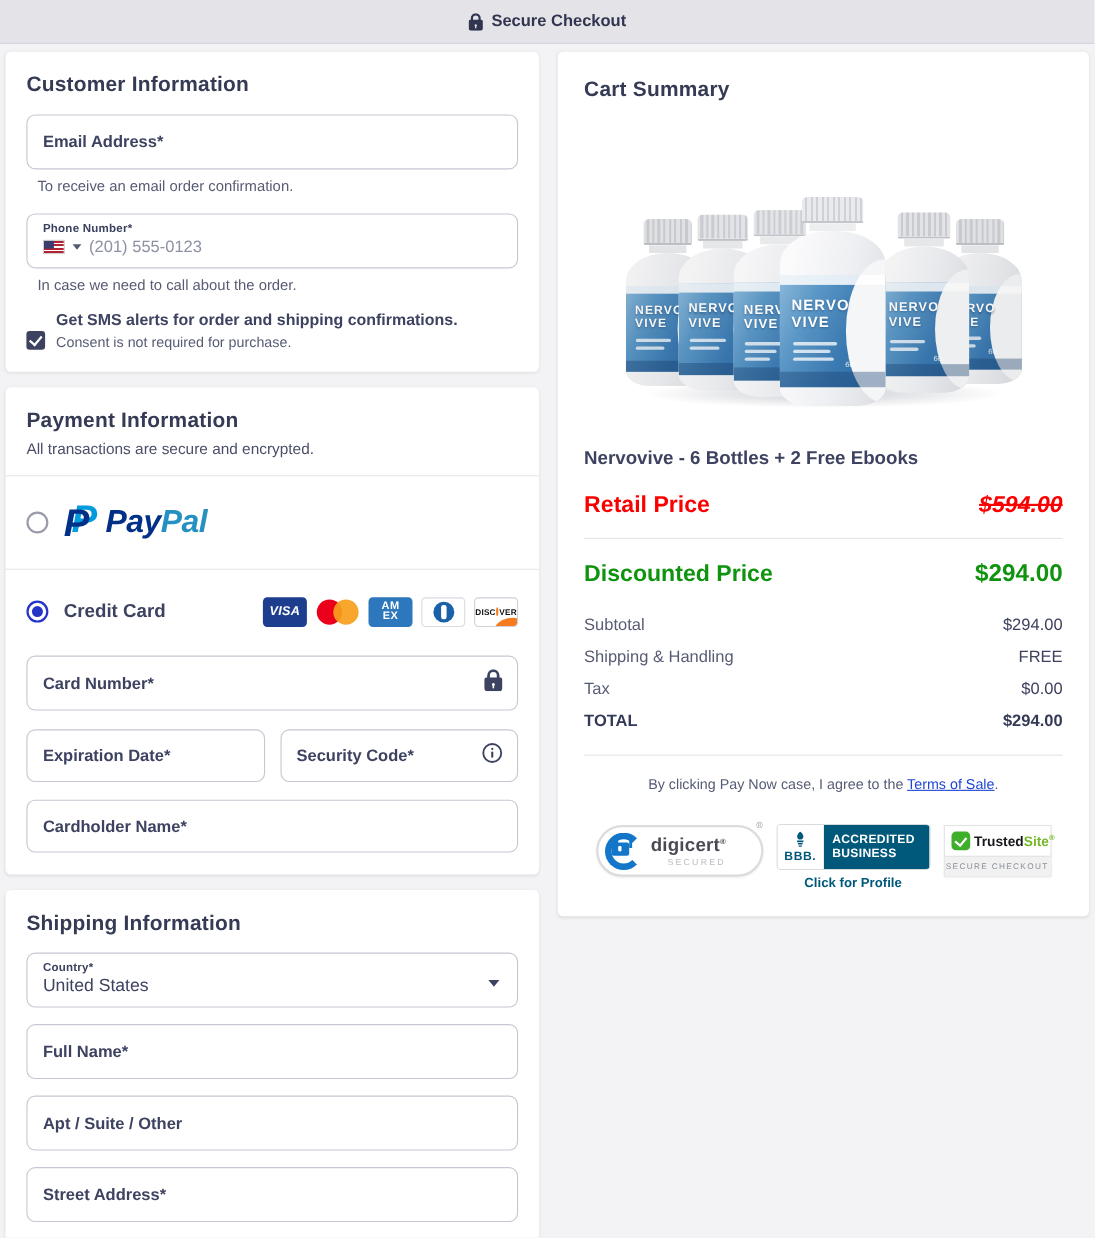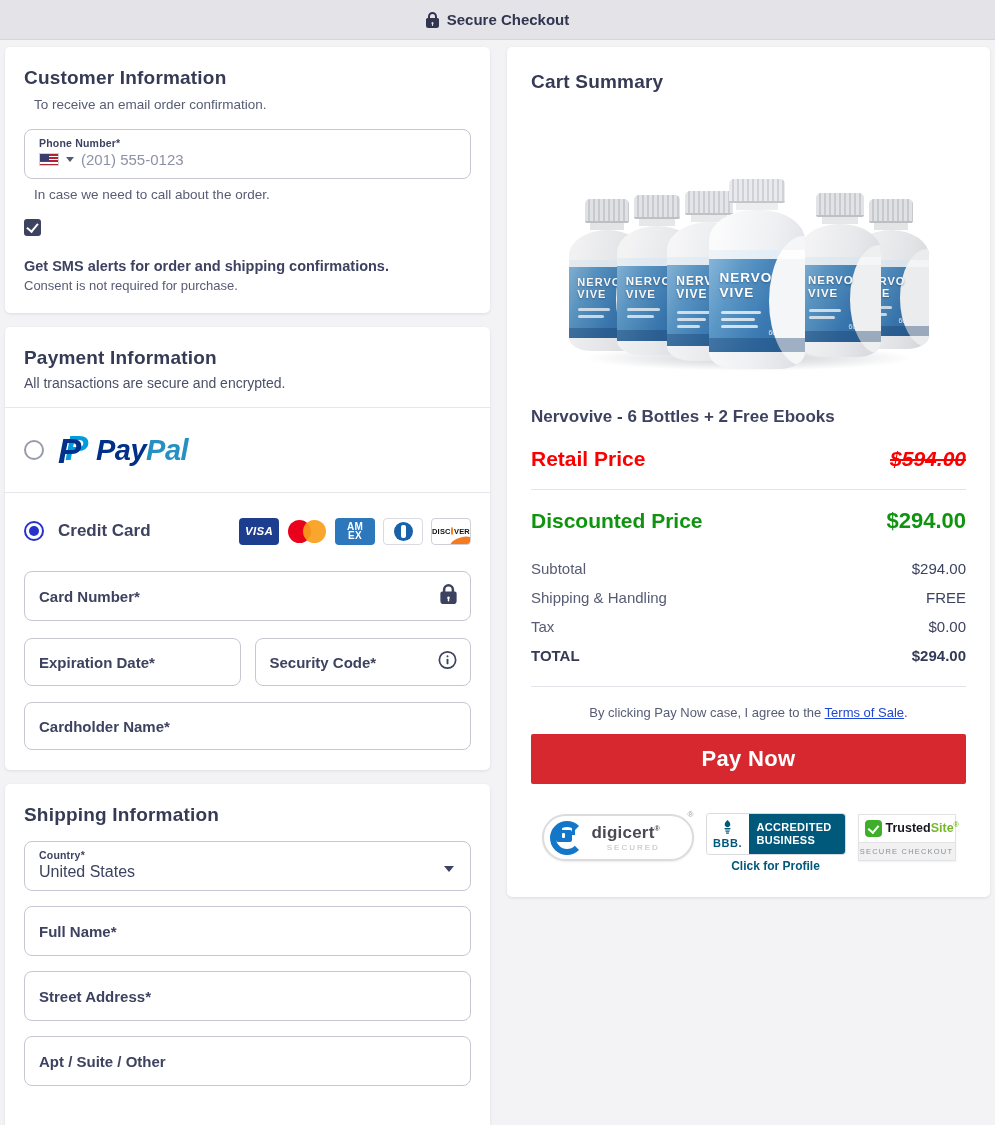--- a/index.html
+++ b/index.html
@@ -37,21 +37,21 @@
   .caret { width:0; height:0; border-left:5px solid transparent; border-right:5px solid transparent;
     border-top:6px solid #3d4260; }
   .caret.small { border-left-width:4px; border-right-width:4px; border-top-width:5px; border-top-color:#555a72; }
   .combo .caret.right { position:absolute; right:16px; top:24px; }
 
   .usflag { width:20px; height:13px; position:relative; border:1px solid #d0d0d0; flex:0 0 auto;
     background:repeating-linear-gradient(#b22234 0 1.6px, #fff 1.6px 3.2px); }
   .usflag::after { content:""; position:absolute; left:0; top:0; width:9px; height:7px; background:#3c3b6e; }
 
   
-  .check-row { display:flex; align-items:flex-start; gap:22px; margin-top:16px;flex-direction:column; }
+  .check-row { display:flex; align-items:flex-end; gap:10px; margin-top:16px; }
   .checkbox { width:17px; height:17px; background:#3d4260; border-radius:3px; position:relative; flex:0 0 auto; margin-top:1px; cursor:pointer; }
   .checkbox::after { content:""; position:absolute; left:5px; top:2px; width:5px; height:9px;
     border:solid #fff; border-width:0 2px 2px 0; transform:rotate(40deg); }
   .check-label { font-size:14.5px; font-weight:bold; color:#3d4260; }
   .check-sub { font-size:13px; color:#575c74; margin-top:4px; font-weight:normal; }
 
   
   .pay-sub { font-size:14px; color:#4b5068; margin-top:6px; }
   .sep { border:none; border-top:1px solid #e6e6eb; margin:16px -19px; }
   .pm-row { display:flex; align-items:center; gap:14px; min-height:44px; cursor:pointer; }
@@ -177,20 +177,23 @@
   <span class="ttl">Secure Checkout</span>
 </header>
 
 <div class="cols">
 
   <div class="col-left">
 
     <section class="card">
       <h2>Customer Information</h2>
 
+      <div class="inp-wrap">
+        <input class="field" type="text" placeholder="Email Address*" style="">
+      </div>
       <div class="helper">To receive an email order confirmation.</div>
 
       <div class="combo" style="margin-top:17px;">
         <div class="mini-label">Phone Number*</div>
         <div class="val-row">
           <span class="usflag"></span>
           <span class="caret small"></span>
           <span class="ph">(201) 555-0123</span>
         </div>
       </div>
@@ -289,25 +292,25 @@
             <span class="val">United States</span>
           </div>
         <span class="caret right"></span>
       </div>
 
       <div class="inp-wrap">
         <input class="field" type="text" placeholder="Full Name*" style="">
       </div>
 
       <div class="inp-wrap">
+        <input class="field" type="text" placeholder="Apt / Suite / Other" style="">
+      </div>
+
+      <div class="inp-wrap">
         <input class="field" type="text" placeholder="Street Address*" style="">
-      </div>
-
-      <div class="inp-wrap">
-        <input class="field" type="text" placeholder="Apt / Suite / Other" style="">
       </div>
 
       <div class="zip-row">
         
         
         
       </div>
     </section>
   </div>
 
@@ -446,21 +449,20 @@
             <span class="val">$294.00</span>
         </div>
       </div>
 
       <hr class="cart-sep" style="margin-top:22px;">
 
       <div class="terms">
         <span>By clicking Pay Now case, I agree to the </span><a href="#">Terms of Sale</a><span>.</span>
       </div>
 
-      <button class="paynow">Pay Now</button>
 
       <div class="badges">
         <div class="badge dg-pill">
           <span class="dg-arc"></span>
           <span class="dg-lock"></span>
           <span class="dg-text">
             <span class="dg-name"><span>digicert</span><sup>®</sup></span>
             <div class="dg-sub">SECURED</div>
           </span>
           <span class="dg-reg">®</span>

